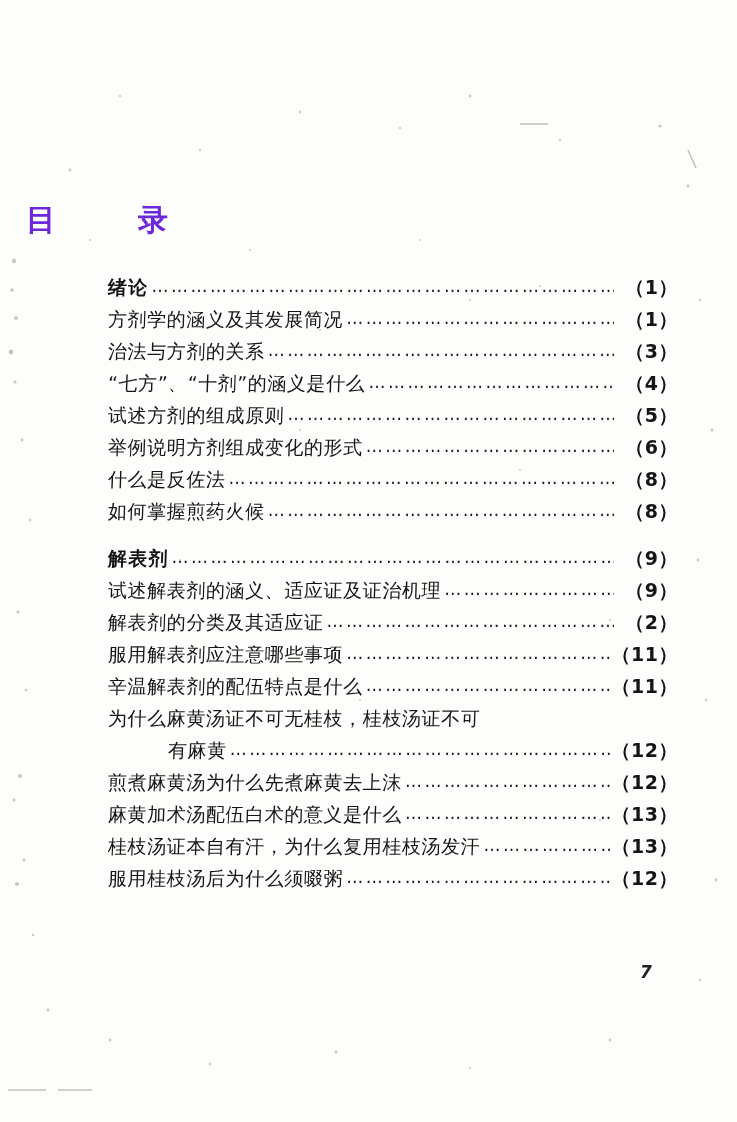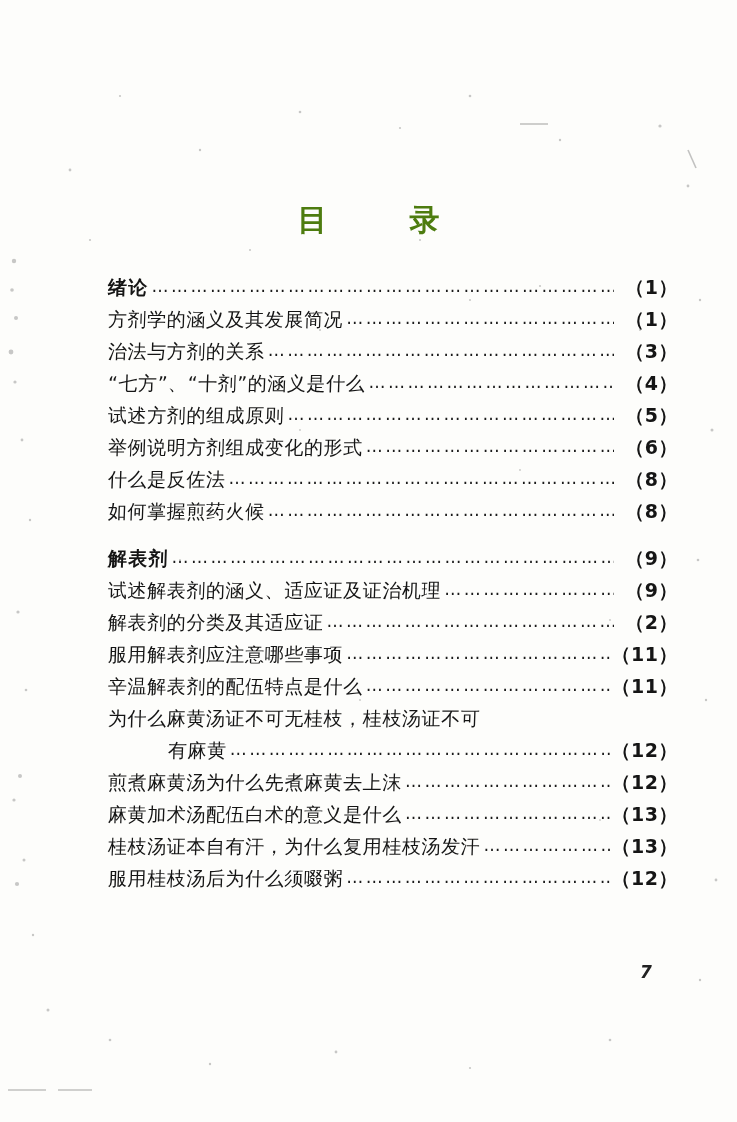--- a/index.html
+++ b/index.html
@@ -36,27 +36,27 @@
     top: 0;
     width: 737px;
     height: 1122px;
   }
 
   .toc-title {
     position: absolute;
     top: 200px;
     left: 0;
     width: 737px;
-    text-align: center;
+    text-align: left;
     font-family: "DejaVu Sans", sans-serif;
     font-weight: bold;
     font-size: 30px;
     letter-spacing: 26px;
     text-indent: 26px;
-    color: #4d7c0f;
+    color: #6d28d9;
   }
 
   .toc-list {
     position: absolute;
     top: 278px;
     left: 108px;
     width: 570px;
   }
 
   .entry {

